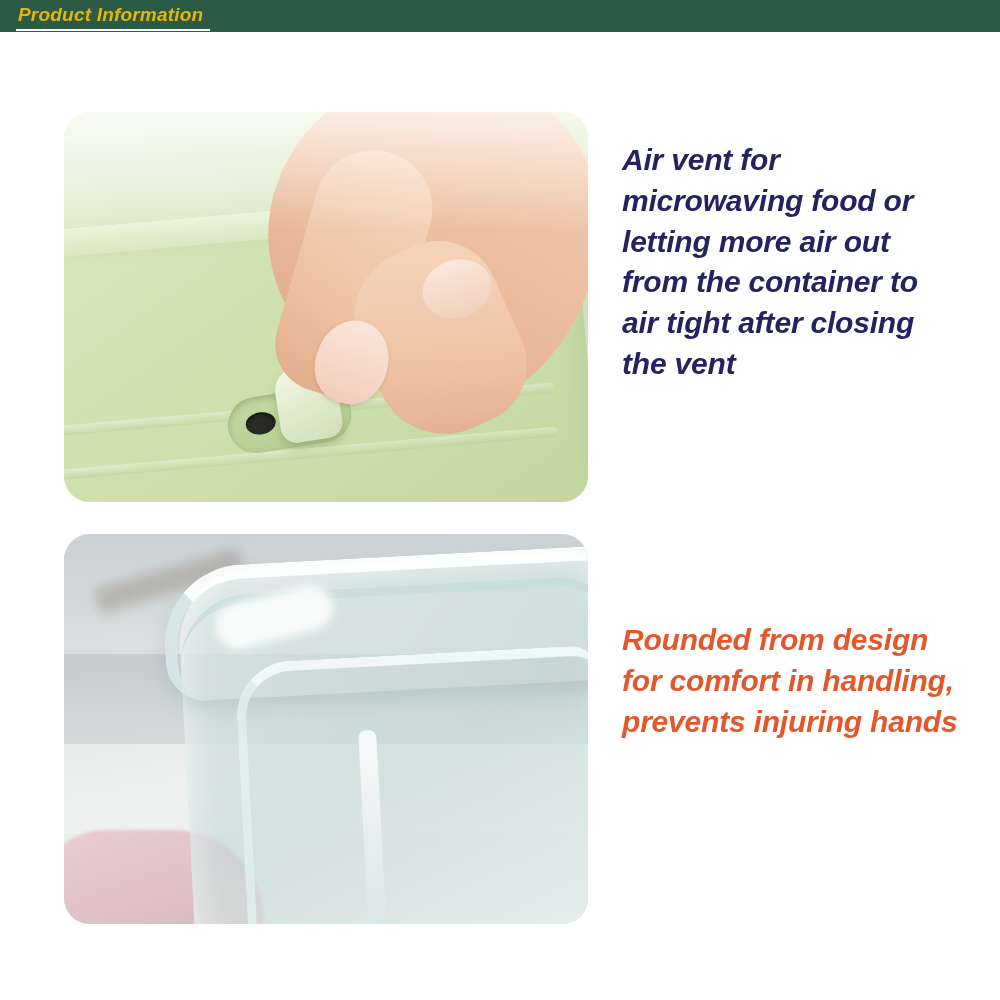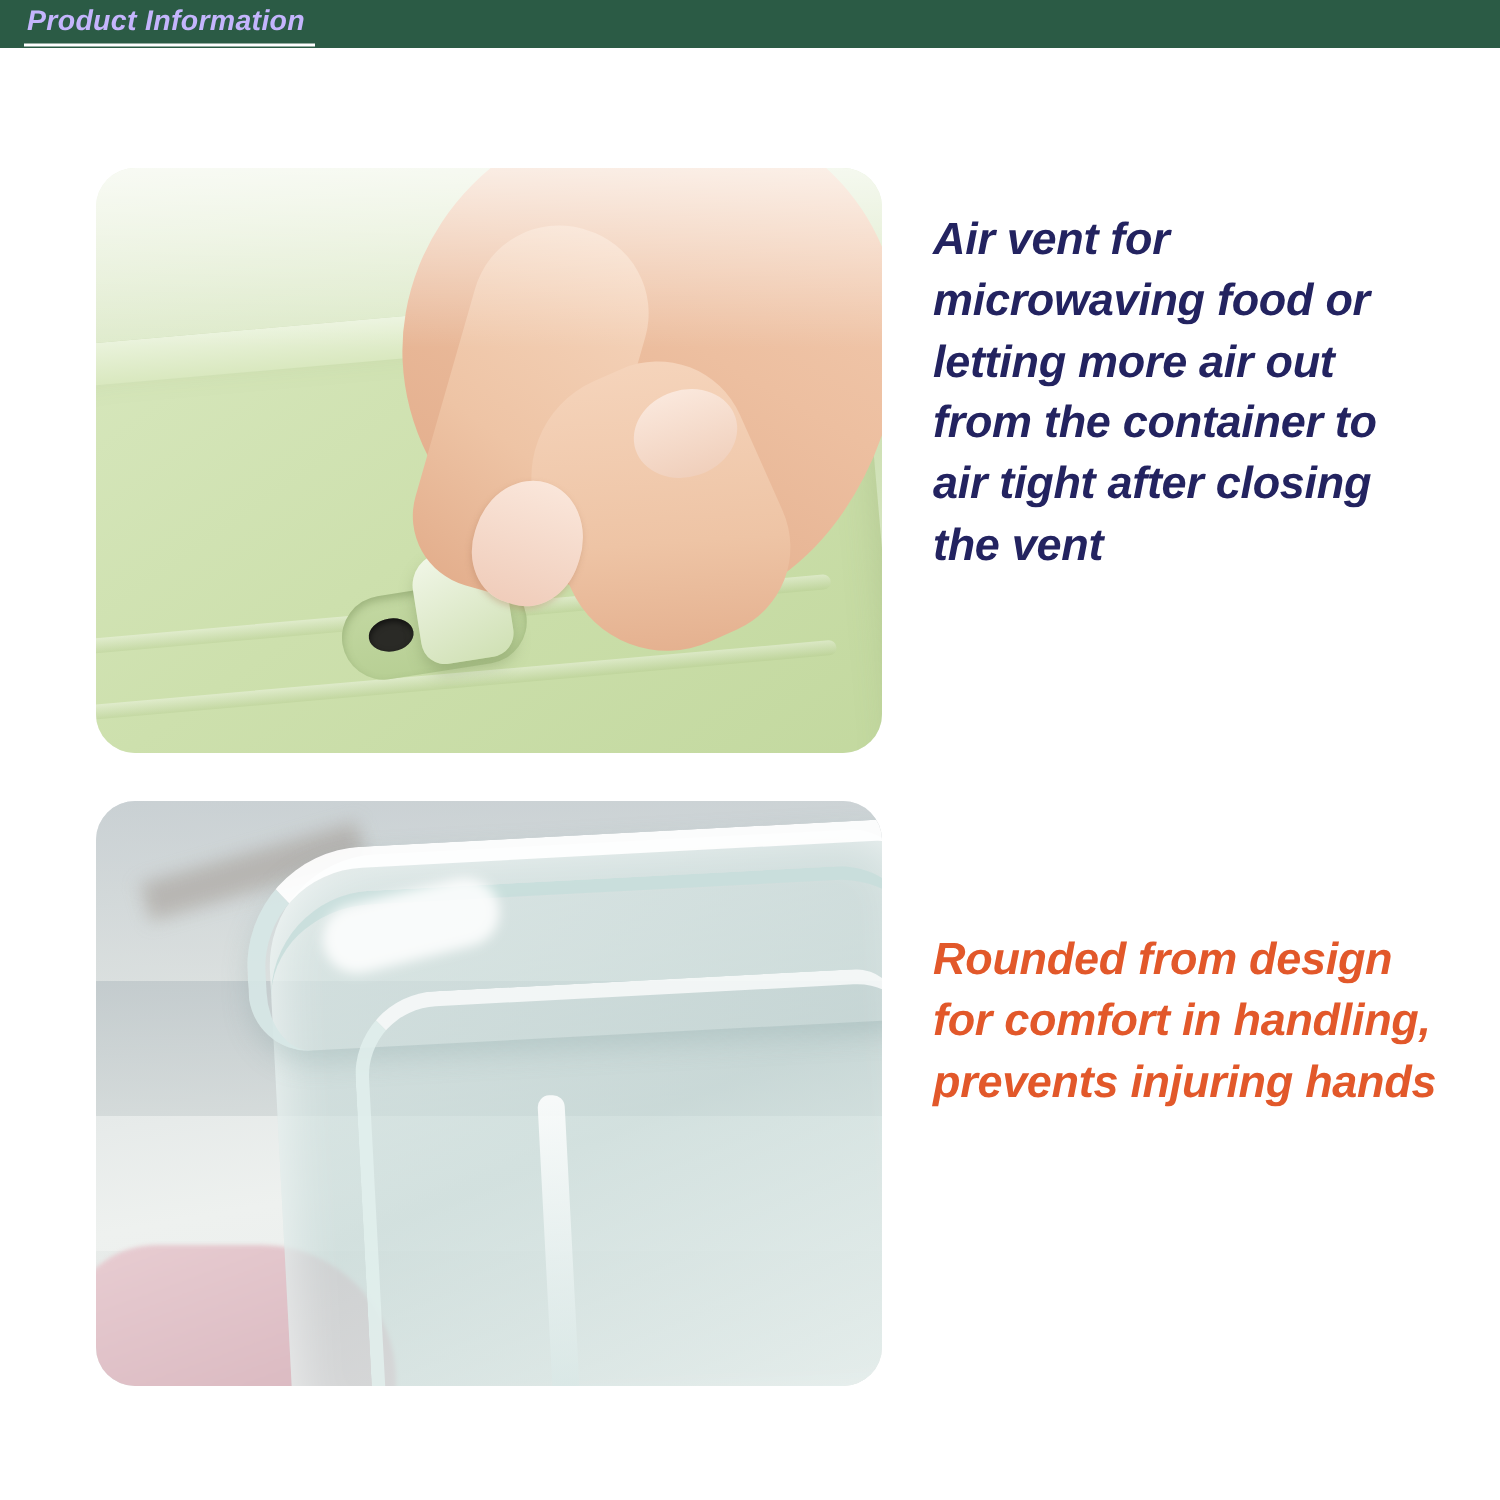--- a/index.html
+++ b/index.html
@@ -32,21 +32,21 @@
   }
   .header-title {
     position: absolute;
     top: 0;
     left: 18px;
     height: 32px;
     line-height: 30px;
     font-style: italic;
     font-weight: bold;
     font-size: 19px;
-    color: #c4b5fd;
+    color: #eab308;
     letter-spacing: 0.2px;
     white-space: nowrap;
   }
   .header-underline {
     position: absolute;
     left: 16px;
     top: 29px;
     width: 194px;
     height: 2px;
     background: #ffffff;

